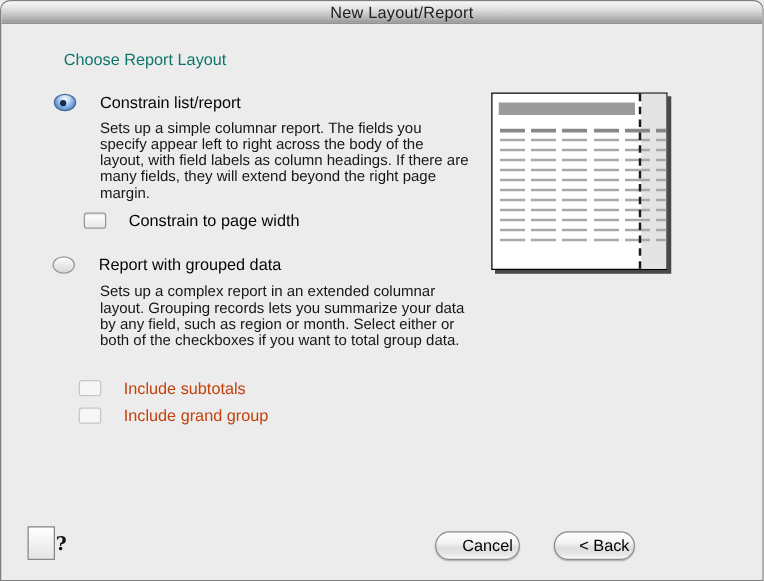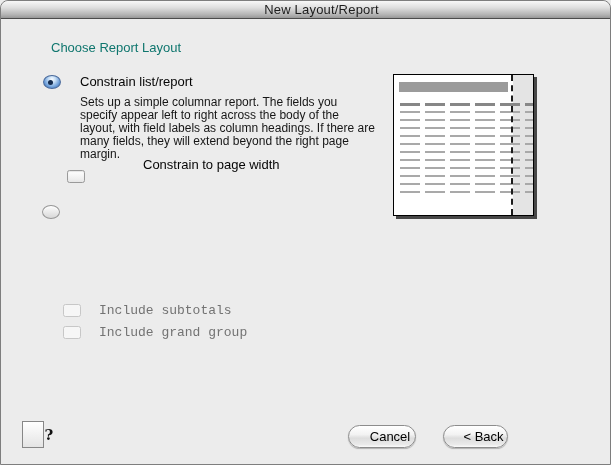--- a/index.html
+++ b/index.html
@@ -35,21 +35,21 @@
   .desc{
     position:absolute;width:312px;font-size:12px;line-height:13px;color:#161616;
   }
   .cb{
     position:absolute;width:13px;height:13px;border:1px solid #9a9a9a;border-radius:2.5px;
     background:linear-gradient(#ffffff,#efefef 70%,#e6e6e6);
     box-shadow:inset 0 1px 1px rgba(0,0,0,0.10);
   }
   .cb.disabled{border-color:#c7c7c7;background:#f6f6f6;box-shadow:none;}
   .cb-label{position:absolute;font-size:13px;color:#050505;}
-  .cb-label.disabled{color:#737373;font-family:Liberation Mono, monospace;}
+  .cb-label.disabled{color:#c2410c;}
   
   .preview{
     position:absolute;left:392px;top:73px;width:141px;height:142px;
     background:#ffffff;border:1px solid #000;box-shadow:3px 3px 0 #474747;
   }
   .p-margin{position:absolute;left:119px;top:0;right:0;bottom:0;background:#e4e4e4;}
   .p-headerbar{position:absolute;left:5px;top:7px;width:109px;height:10px;background:#9b9b9b;}
   .prow{
     position:absolute;left:6px;width:133px;height:2px;
     background-image:repeating-linear-gradient(90deg,#a9a9a9 0 20px,transparent 20px 25px);
@@ -90,23 +90,25 @@
     <span class="title">New Layout/Report</span>
   </div>
 
   <div class="heading">Choose Report Layout</div>
 
   <div class="radio on" style="left:42px;top:74px;"></div>
   <div class="opt-label" style="left:63px;top:73px;">Constrain list/report</div>
   <div class="desc" style="left:63px;top:95px;">Sets up a simple columnar report. The fields you specify appear left to right across the body of the layout, with field labels as column headings. If there are many fields, they will extend beyond the right page margin.</div>
 
   <div class="cb" style="left:66px;top:169px;"></div>
-  <div class="cb-label" style="left:86px;top:156px;margin-left:40px;">Constrain to page width</div>
+  <div class="cb-label" style="left:86px;top:168px;">Constrain to page width</div>
 
   <div class="radio off" style="left:41px;top:204px;"></div>
+  <div class="opt-label" style="left:62px;top:203px;">Report with grouped data</div>
+  <div class="desc" style="left:63px;top:226px;">Sets up a complex report in an extended columnar layout. Grouping records lets you summarize your data by any field, such as region or month. Select either or both of the checkboxes if you want to total group data.</div>
 
   <div class="cb disabled" style="left:62px;top:303px;"></div>
   <div class="cb-label disabled" style="left:82px;top:302px;">Include subtotals</div>
 
   <div class="cb disabled" style="left:62px;top:325px;"></div>
   <div class="cb-label disabled" style="left:82px;top:324px;">Include grand group</div>
 
   <div class="preview">
     <div class="p-margin"></div>
     <div class="p-headerbar"></div>

